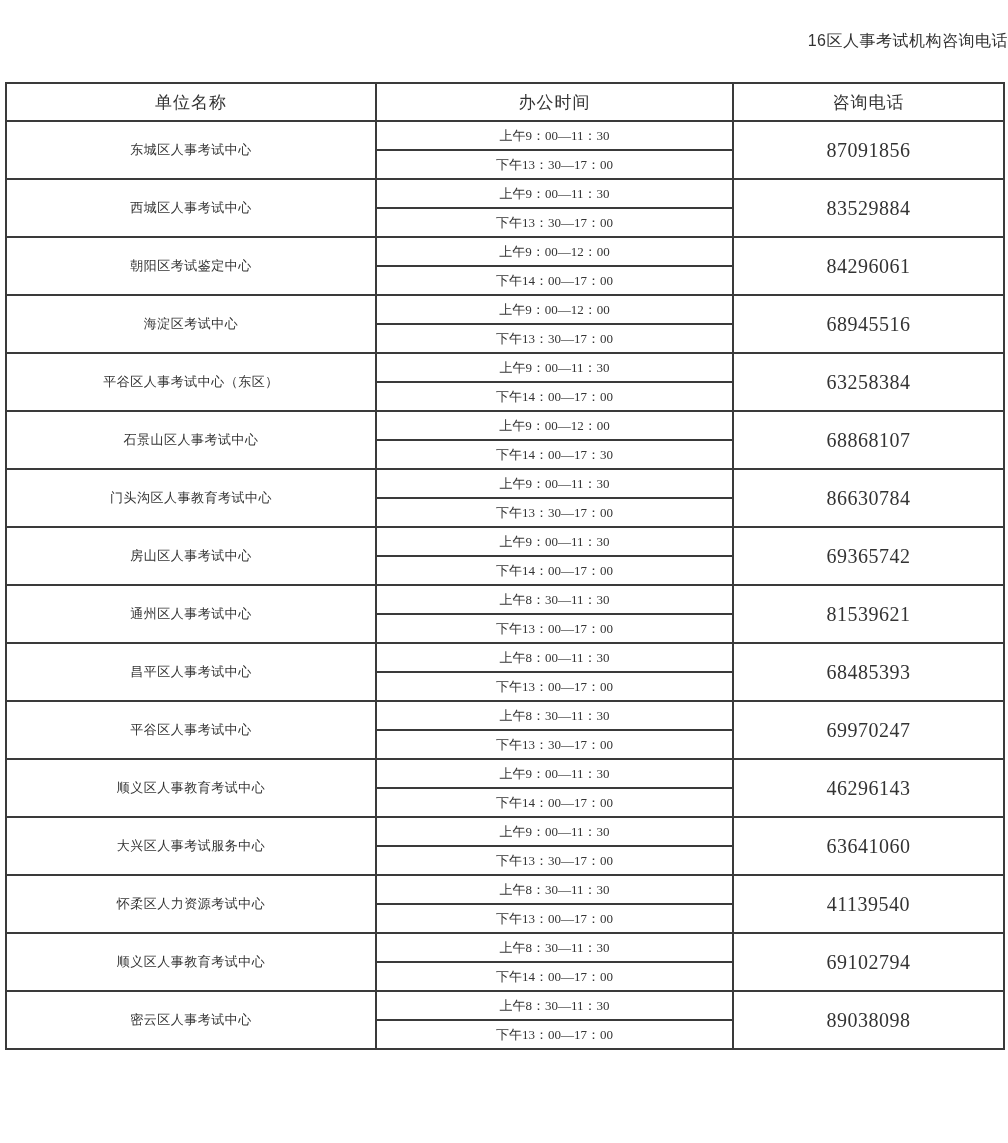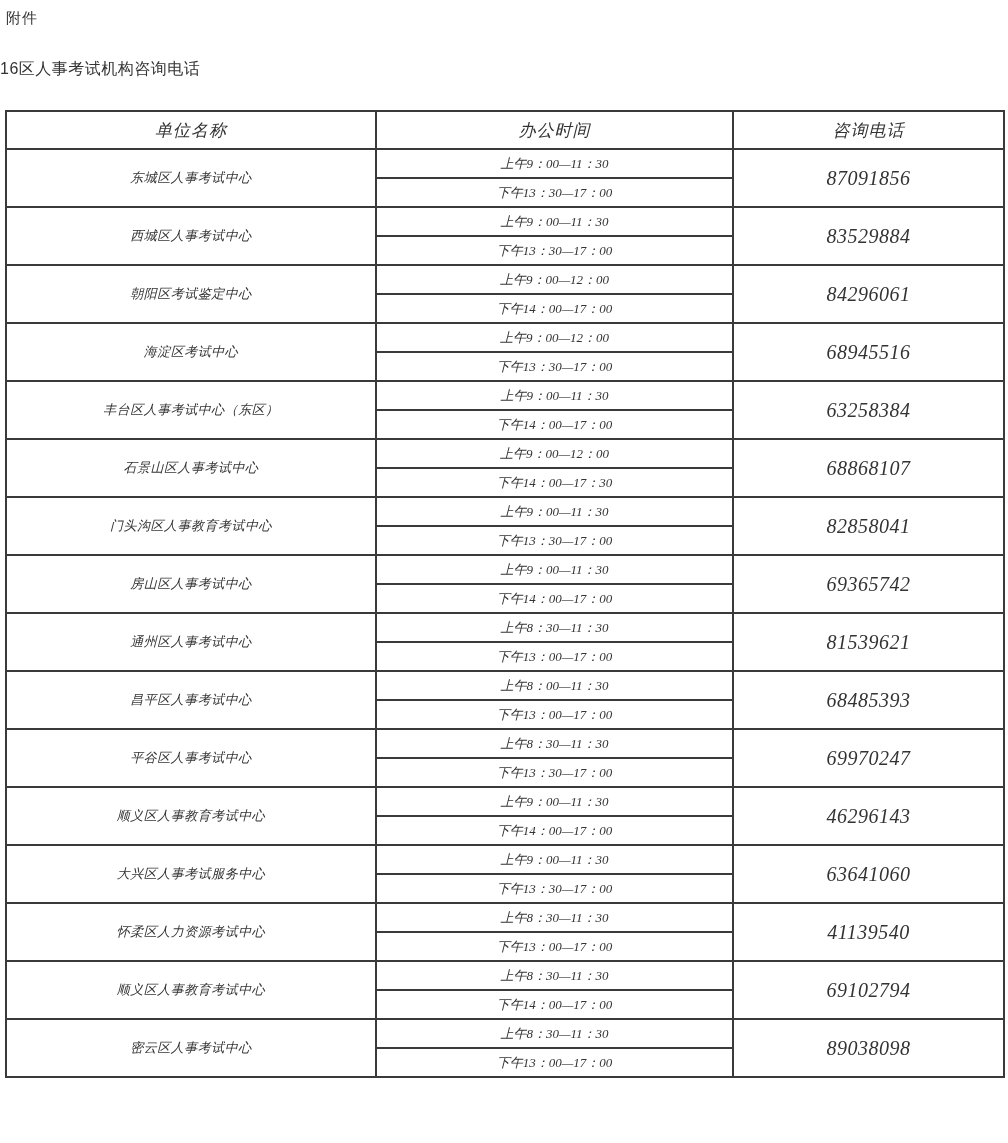--- a/index.html
+++ b/index.html
@@ -17,32 +17,31 @@
     box-sizing: border-box;
     overflow: hidden;
   }
   .attachment-label {
     font-size: 15px;
     color: #333333;
     padding: 9px 0 0 6px;
     letter-spacing: 1px;
   }
   .doc-title {
-    text-align: left;
+    text-align: right;
     font-size: 16px;
     color: #333333;
     margin-top: 31px;
     letter-spacing: 0.5px;
   }
   table.phone-table {
     border-collapse: collapse;
     table-layout: fixed;
     width: 998px;
     margin: 30px 0 0 5px;
-    font-style: italic;
   }
   table.phone-table th,
   table.phone-table td {
     border: 2px solid #3a3a3a;
     text-align: center;
     vertical-align: middle;
     font-family: "Liberation Serif", serif;
     font-weight: normal;
     color: #333333;
     padding: 0;
@@ -64,21 +63,20 @@
   td.phone-cell {
     font-size: 20px;
     letter-spacing: 0.5px;
   }
 </style>
 </head>
 <body>
 
 <div class="page">
 
-  <div class="attachment-label">附件</div>
 
   <div class="doc-title">16区人事考试机构咨询电话</div>
 
   <table class="phone-table">
     <colgroup>
       <col style="width:370px">
       <col style="width:357px">
       <col style="width:271px">
     </colgroup>
     <thead>
@@ -115,39 +113,39 @@
         </tr>
         <tr>
           <td rowspan="2" class="unit-cell">海淀区考试中心</td>
           <td class="time-cell">上午9：00—12：00</td>
           <td rowspan="2" class="phone-cell">68945516</td>
         </tr>
         <tr>
           <td class="time-cell">下午13：30—17：00</td>
         </tr>
         <tr>
-          <td rowspan="2" class="unit-cell">丰台区人事考试中心（东区）</td>
+          <td rowspan="2" class="unit-cell">平谷区人事考试中心（东区）</td>
           <td class="time-cell">上午9：00—11：30</td>
           <td rowspan="2" class="phone-cell">63258384</td>
         </tr>
         <tr>
           <td class="time-cell">下午14：00—17：00</td>
         </tr>
         <tr>
           <td rowspan="2" class="unit-cell">石景山区人事考试中心</td>
           <td class="time-cell">上午9：00—12：00</td>
           <td rowspan="2" class="phone-cell">68868107</td>
         </tr>
         <tr>
           <td class="time-cell">下午14：00—17：30</td>
         </tr>
         <tr>
           <td rowspan="2" class="unit-cell">门头沟区人事教育考试中心</td>
           <td class="time-cell">上午9：00—11：30</td>
-          <td rowspan="2" class="phone-cell">82858041</td>
+          <td rowspan="2" class="phone-cell">86630784</td>
         </tr>
         <tr>
           <td class="time-cell">下午13：30—17：00</td>
         </tr>
         <tr>
           <td rowspan="2" class="unit-cell">房山区人事考试中心</td>
           <td class="time-cell">上午9：00—11：30</td>
           <td rowspan="2" class="phone-cell">69365742</td>
         </tr>
         <tr>

